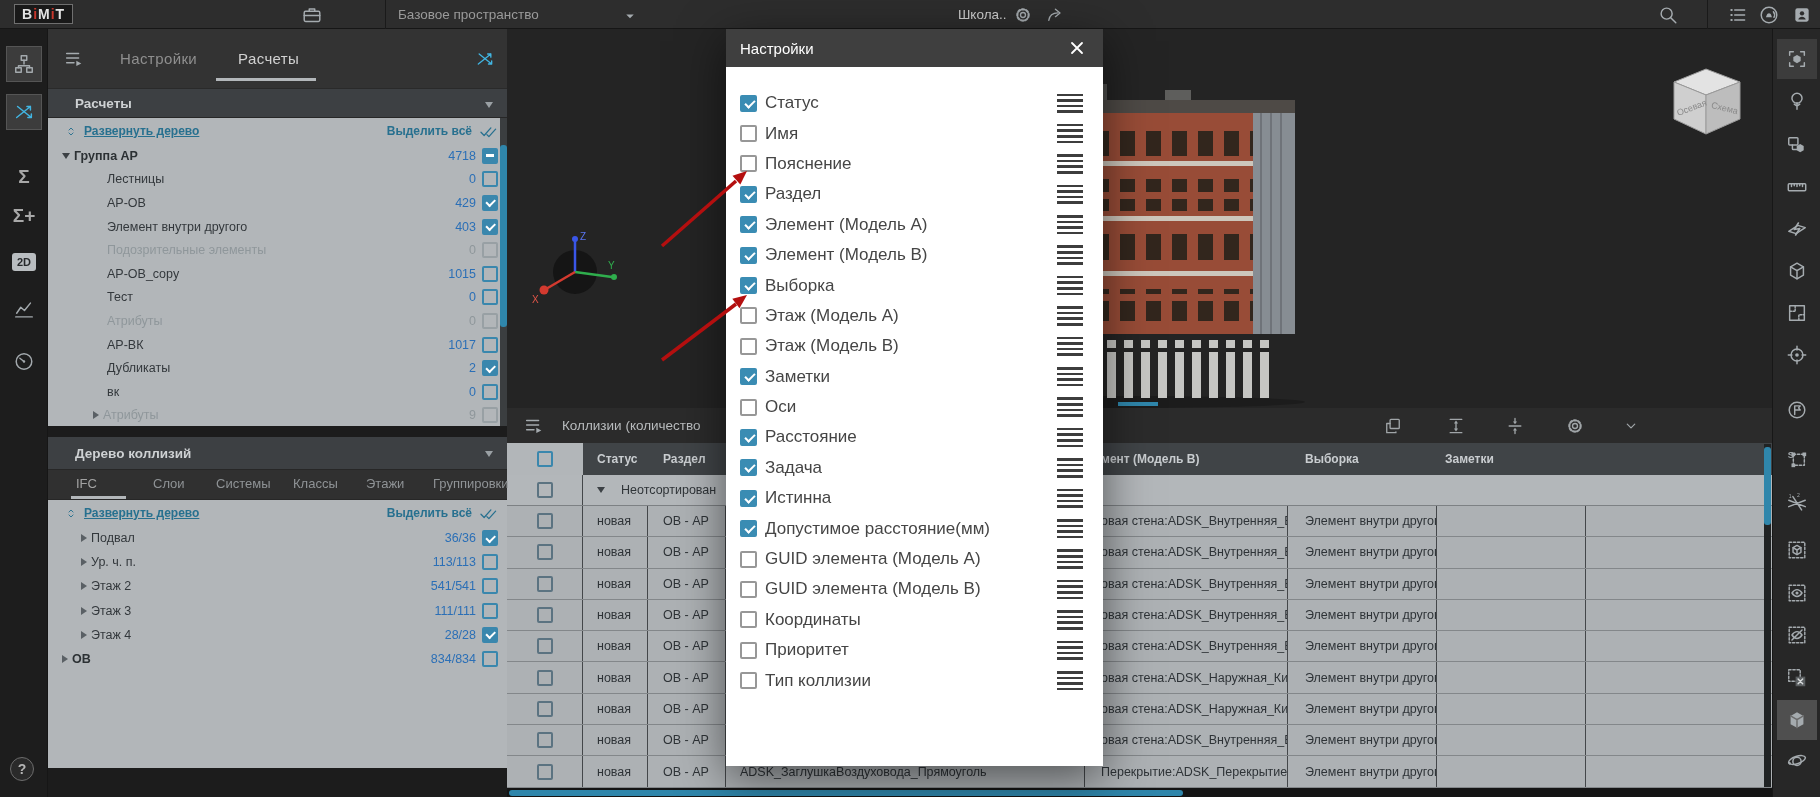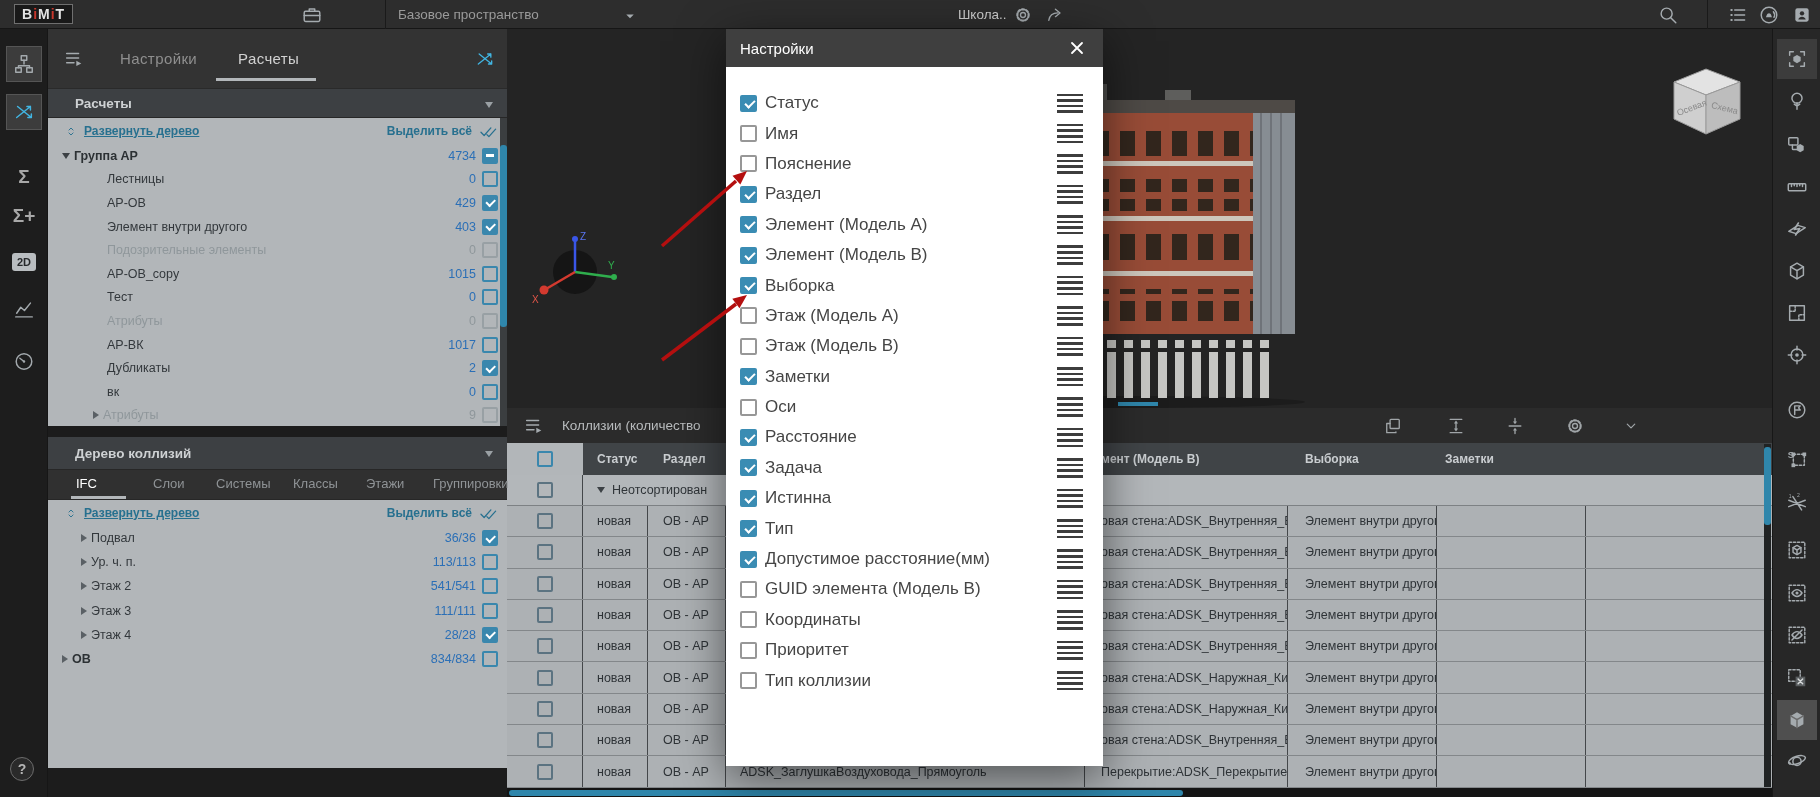--- a/index.html
+++ b/index.html
@@ -55,38 +55,38 @@
   .cb{width:16px;height:16px;border:2px solid #3a87ad;border-radius:2px;position:relative;flex:none;}
   .cb.chk,.cb.ind{background:#3a87ad;}
   .cb.chk:after{content:"";position:absolute;left:2px;top:2.5px;width:7px;height:3.5px;
                 border-left:2px solid #fff;border-bottom:2px solid #fff;transform:rotate(-45deg);}
   .cb.ind:after{content:"";position:absolute;left:2px;right:2px;top:4.5px;height:3px;background:#fff;}
   .cb.dis{border-color:#98a0a4;background:transparent;}
   .vtrack{position:absolute;right:0;width:7px;background:#3b3e40;}
   .vthumb{position:absolute;right:0;width:7px;background:#2f86ab;border-radius:3px;}
   .ctabs{position:relative;height:30px;background:#303030;border-bottom:1px solid #272727;}
   .ctab{position:absolute;top:0;height:30px;line-height:28px;font-size:13px;color:#8f9396;}
-  .ctab.on{color:#ffffff;}
+  .ctab.on{color:#a3a3a3;}
   .ctab-ul{position:absolute;top:26px;height:2.5px;background:#b3b7ba;}
 
   
   .viewport{position:absolute;left:507px;top:29px;width:1265px;height:768px;background:#242424;z-index:1;overflow:hidden;}
   .tealdash{position:absolute;left:611px;top:373px;width:40px;height:4px;background:#2f86ab;}
 
   
   .tablepanel{position:absolute;left:507px;top:408px;width:1265px;height:389px;background:#c4b5fd;z-index:2;}
   .ttoolbar{position:relative;height:35px;background:#2b2b2b;}
   .ttitle{position:absolute;left:55px;top:0;line-height:35px;font-size:13.5px;color:#b9bcbe;white-space:nowrap;}
   .t-ic{position:absolute;top:6px;width:24px;height:24px;color:#a0a5a8;}
   .thead{display:grid;grid-template-columns:76px 65px 78px 359px 203px 149px 149px 1fr;height:32px;background:#404447;}
   .hcell{display:flex;align-items:center;font-size:12px;font-weight:bold;color:#c9cdd0;overflow:hidden;white-space:nowrap;}
   .hcb{background:#b2b6b9;display:flex;align-items:center;justify-content:center;}
   .rows{position:absolute;left:0;right:0;top:67px;bottom:9px;overflow:hidden;}
   .grow{display:grid;grid-template-columns:76px 1fr;height:31px;background:#b3b7ba;border-bottom:1px solid #7d8184;}
-  .grow .glab{display:flex;align-items:center;font-size:12.5px;color:#2f3438;gap:7px;padding-left:14px;}
+  .grow .glab{display:flex;align-items:center;font-size:12.5px;color:#2f3438;gap:16px;padding-left:14px;}
   .drow{display:grid;grid-template-columns:76px 65px 78px 359px 203px 149px 149px 1fr;height:31.3px;
         background:#adb1b4;border-bottom:1px solid #83878a;}
   .dc{display:flex;align-items:center;font-size:12.5px;color:#2e3337;overflow:hidden;white-space:nowrap;border-right:1px solid #44474a;}
   .dc.ck{justify-content:center;}
   .tcb{width:16px;height:16px;border:2px solid #5b7381;border-radius:2px;background:transparent;}
   .hscroll{position:absolute;left:0;right:0;bottom:0;height:9px;background:#141414;}
   .hthumb{position:absolute;left:2px;top:1.5px;width:674px;height:6px;background:#2f86ab;border-radius:3px;}
   .tvtrack{position:absolute;right:1px;top:36px;bottom:10px;width:7px;background:#202324;}
   .tvthumb{position:absolute;right:0;top:3px;width:7px;height:78px;background:#2f86ab;border-radius:3px;}
 
@@ -248,21 +248,21 @@
         <span class="ic" style="width:20px;height:16px;color:#27708f" id="i-dc1">
             <svg viewBox="0 0 24 24" width="19" height="19" fill="none" stroke="currentColor" stroke-width="1.6" stroke-linecap="round" stroke-linejoin="round">
               <path d="M2.5 13l4 4L15 7.5M10 16l2.5 2.5L21 9"></path>
             </svg>
           </span>
       </div>
       <div id="tree1">
           <div class="trow" style="height: 23.6px; padding-left: 14px;">
             <span class="car down"></span>
             <span class="lbl b">Группа АР</span>
-            <span class="cnt">4734</span>
+            <span class="cnt">4718</span>
             <span class="cb ind"></span>
           </div>
           <div class="trow" style="height: 23.6px; padding-left: 45px;">
             <span class="car none"></span>
             <span class="lbl">Лестницы</span>
             <span class="cnt">0</span>
             <span class="cb"></span>
           </div>
           <div class="trow" style="height: 23.6px; padding-left: 45px;">
             <span class="car none"></span>
@@ -930,31 +930,31 @@
           <span class="mlabel">Истинна</span>
           <span class="mhandle">
             <i></i>
             <i></i>
             <i></i>
             <i></i>
           </span>
         </div>
         <div class="mrow">
           <span class="mcb chk"></span>
-          <span class="mlabel">Тип</span>
-          <span class="mhandle">
-            <i></i>
-            <i></i>
-            <i></i>
-            <i></i>
-          </span>
-        </div>
-        <div class="mrow">
-          <span class="mcb chk"></span>
           <span class="mlabel">Допустимое расстояние(мм)</span>
+          <span class="mhandle">
+            <i></i>
+            <i></i>
+            <i></i>
+            <i></i>
+          </span>
+        </div>
+        <div class="mrow">
+          <span class="mcb"></span>
+          <span class="mlabel">GUID элемента (Модель A)</span>
           <span class="mhandle">
             <i></i>
             <i></i>
             <i></i>
             <i></i>
           </span>
         </div>
         <div class="mrow">
           <span class="mcb"></span>
           <span class="mlabel">GUID элемента (Модель B)</span>

